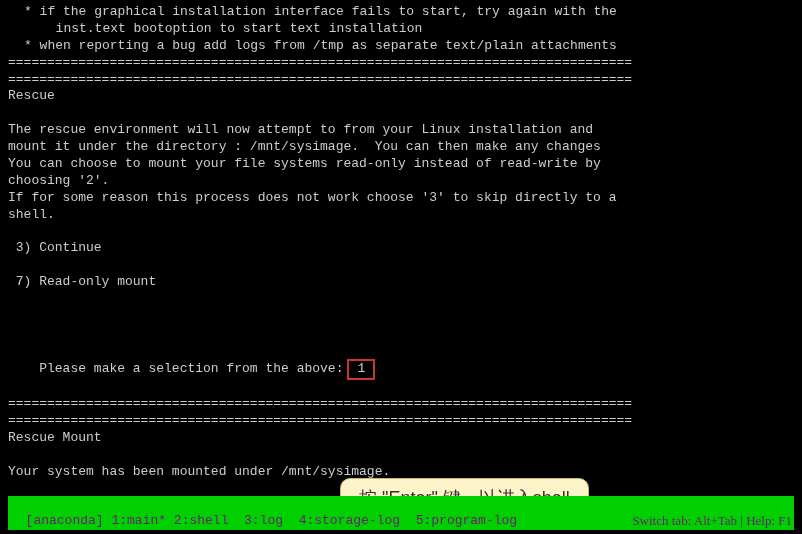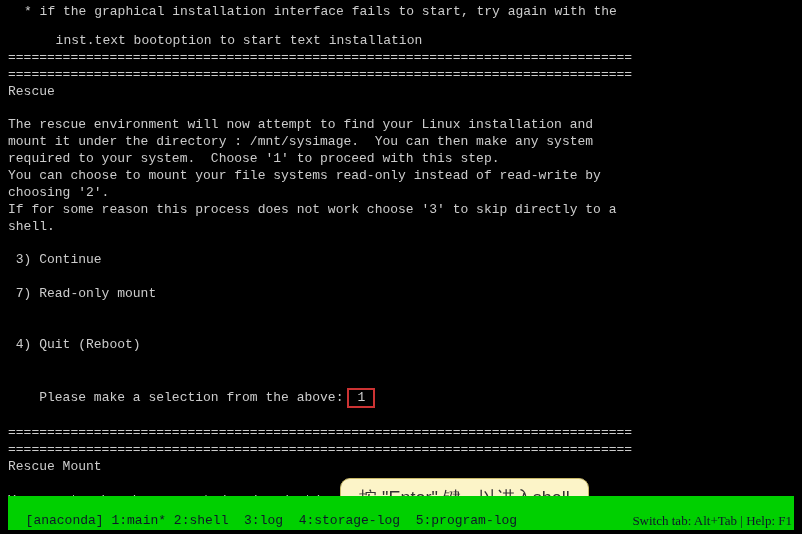--- a/index.html
+++ b/index.html
@@ -42,54 +42,53 @@
     font-size: 18px;
     color: #333;
     box-shadow: 1px 1px 3px rgba(0,0,0,0.3);
   }
   .status-bar {
     position: absolute;
     bottom: 4px;
     left: 8px;
     right: 8px;
     background: #00d000;
-    color: #0f172a;
+    color: #701a75;
     white-space: pre;
     font-size: 13px;
     padding: 0 2px;
   }
   .status-right {
     float: right;
     font-family: Liberation Serif, serif;
   }
 </style>
 </head>
 <body>
 
 <div class="terminal">
   <div class="line bullet-line">if the graphical installation interface fails to start, try again with the</div>
-  <div class="line" style="padding-left:32px;margin-top:12px;">  inst.text bootoption to start text installation</div>
+  <div class="line" style="padding-left:32px;">  inst.text bootoption to start text installation</div>
+  <div class="line bullet-line">when reporting a bug add logs from /tmp as separate text/plain attachments</div>
   <div class="divider">================================================================================</div>
   <div class="divider">================================================================================</div>
   <div class="line">Rescue</div>
   <div class="line">&nbsp;</div>
-  <div class="line">The rescue environment will now attempt to find your Linux installation and</div>
-  <div class="line">mount it under the directory : /mnt/sysimage.  You can then make any system</div>
-  <div class="line">required to your system.  Choose '1' to proceed with this step.</div>
+  <div class="line">The rescue environment will now attempt to from your Linux installation and</div>
+  <div class="line">mount it under the directory : /mnt/sysimage.  You can then make any changes</div>
   <div class="line">You can choose to mount your file systems read-only instead of read-write by</div>
   <div class="line">choosing '2'.</div>
   <div class="line">If for some reason this process does not work choose '3' to skip directly to a</div>
   <div class="line">shell.</div>
   <div class="line">&nbsp;</div>
   <div class="line"> 3) Continue</div>
   <div class="line">&nbsp;</div>
   <div class="line"> 7) Read-only mount</div>
   <div class="line">&nbsp;</div>
   <div class="line">&nbsp;</div>
-  <div class="line"> 4) Quit (Reboot)</div>
   <div class="line">&nbsp;</div>
   <div class="line">
     <span>Please make a selection from the above:</span><span class="input-box">1</span>
   </div>
   <div class="divider">================================================================================</div>
   <div class="divider">================================================================================</div>
   <div class="line">Rescue Mount</div>
   <div class="line">&nbsp;</div>
   <div class="line">Your system has been mounted under /mnt/sysimage.</div>
   <div class="line">&nbsp;</div>

